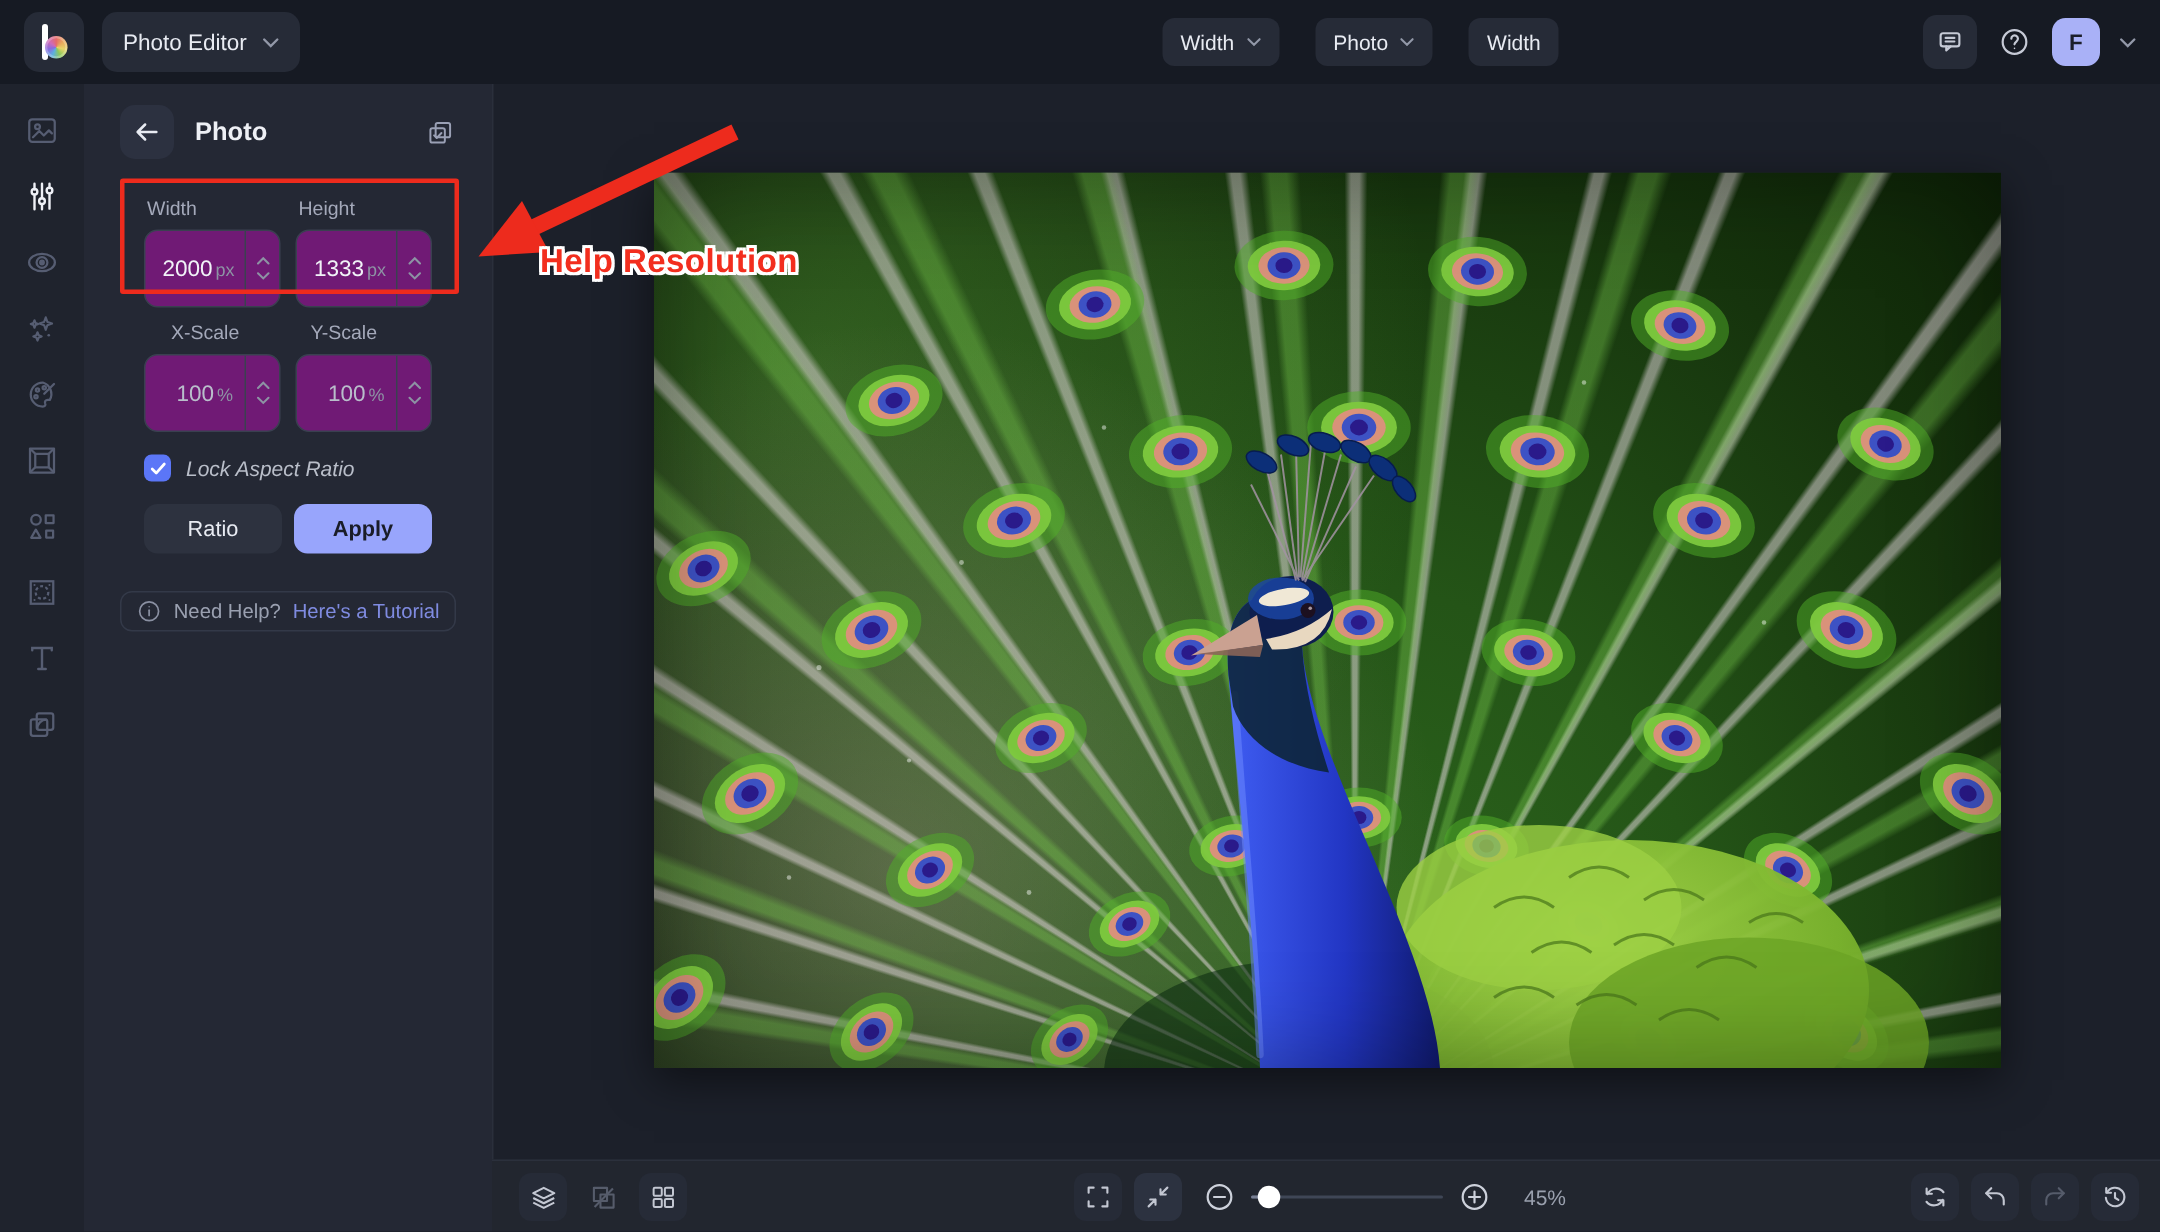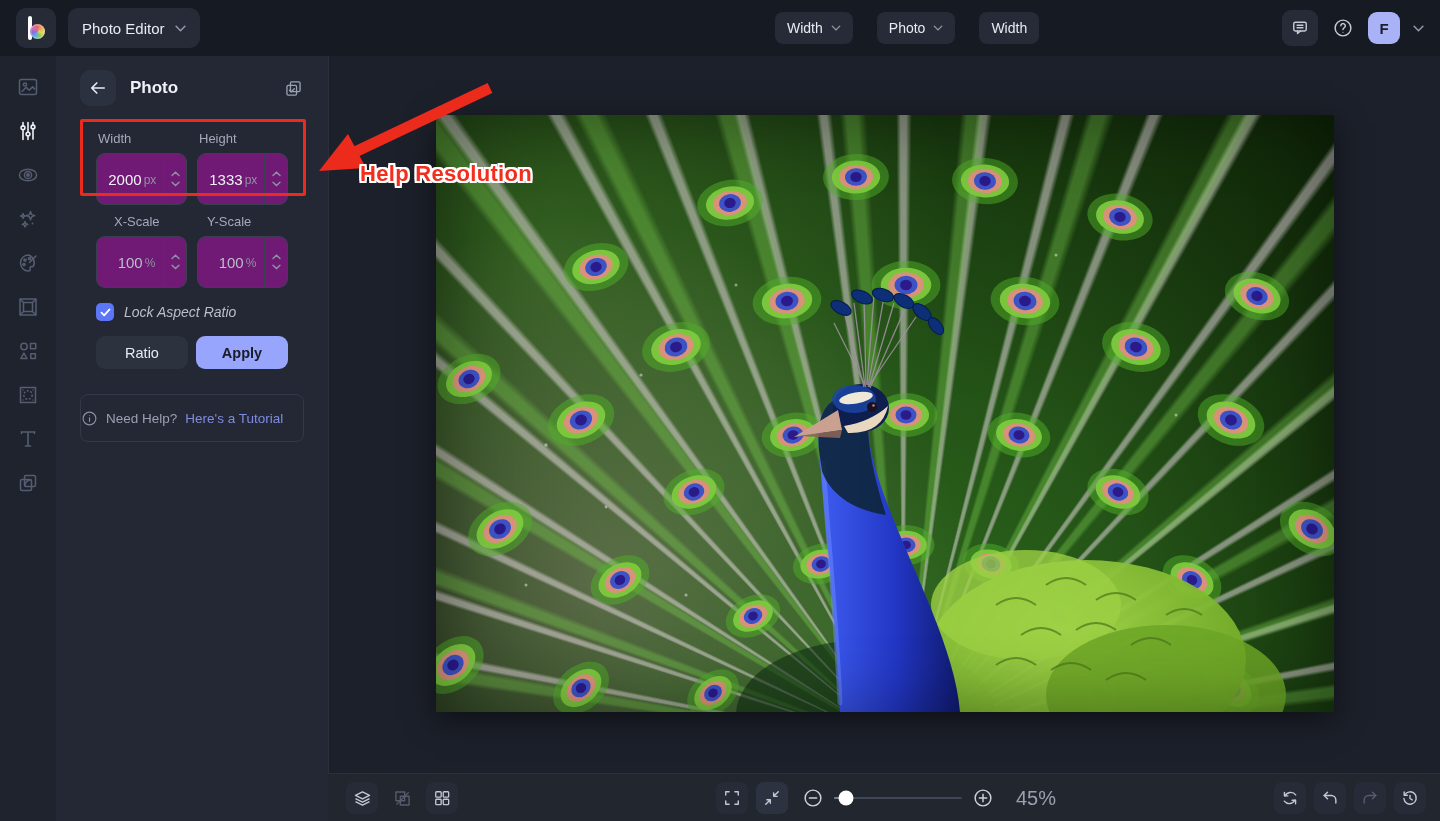--- a/index.html
+++ b/index.html
@@ -43,21 +43,21 @@
   .input.dim .val input { color:#b9becb; }
   .unit { color:#8d93a4; font-size:12px; margin-left:2px; padding-top:2px; }
   .stepper { width:23px; border-left:1px solid #3a4050; display:flex; flex-direction:column; align-items:center; justify-content:center; gap:4px; color:#8d93a4; cursor:pointer; }
   .check-row { display:flex; align-items:center; gap:10px; margin:15px 16px 0; }
   .checkbox { width:18px; height:18px; border-radius:5px; background:#5b76f7; display:flex; align-items:center; justify-content:center; cursor:pointer; flex:0 0 auto; }
   .check-label { font-size:14px; color:#b9bec9;font-style:italic; }
   .btn-row { display:flex; gap:8px; margin:15px 16px 0; }
   .btn { height:33px; border-radius:9px; border:none; font-size:14.5px; font-family:inherit; flex:1; cursor:pointer; }
   .btn.cancel { background:#2d323f; color:#e8ebf2; }
   .btn.apply { background:#98a5fc; color:#1a1d28; font-weight:bold; }
-  .help-box { margin-top:25px; display:flex; align-items:center; gap:8px; height:48px; border:1px solid #333948; border-radius:8px; padding:0 0; }
+  .help-box { margin-top:25px; display:flex; align-items:center; gap:8px; height:27px; border:1px solid #333948; border-radius:8px; padding:0 10px; }
   .help-text { font-size:13.5px; color:#9aa0b0; white-space:nowrap; }
   .help-link { font-size:13.5px; color:#7f8be0; text-decoration:none; white-space:nowrap; }
 
   
   .main { position:absolute; left:328px; top:56px; right:0; height:717px; background:#1c202a; border-left:1px solid #2a2f3b; }
   .canvas-image { position:absolute; left:107px; top:59px; width:898px; height:597px; overflow:hidden; box-shadow:0 8px 28px rgba(0,0,0,.5); }
   .img-layer { position:absolute; inset:0; }
   .img-base { background:
       radial-gradient(circle at 18% 78%, rgba(216,170,182,.30), transparent 42%),
       radial-gradient(circle at 12% 22%, rgba(120,205,80,.30), transparent 45%),
@@ -73,21 +73,21 @@
   .btn32 { width:32px; height:32px; border-radius:8px; border:none; background:#262b37; color:#c3c7d2; display:flex; align-items:center; justify-content:center; cursor:pointer; }
   .btn32.nobg { background:none; }
   .btn32.litbg { background:#2c3240; }
   .dimicon { color:#565c6b; }
   .bb-center { position:absolute; left:388px; top:8px; display:flex; align-items:center; }
   .zoom-icon { width:22px; height:32px; background:none; border:none; color:#cdd1db; display:flex; align-items:center; justify-content:center; cursor:pointer; }
   .slider { width:128px; height:32px; display:flex; align-items:center; position:relative; margin:0 10px 0 10px; cursor:pointer; }
   .slider-track { width:128px; height:2.5px; background:#3f4656; border-radius:2px; position:relative; }
   .slider-fill { position:absolute; left:0; top:0; height:100%; width:12px; background:#777e93; border-radius:2px; }
   .slider-knob { position:absolute; left:12px; top:50%; transform:translate(-50%,-50%); width:15px; height:15px; border-radius:50%; background:#fff; }
-  .zoom-label { color:#9aa0ae; font-size:20px; margin-left:22px; }
+  .zoom-label { color:#9aa0ae; font-size:14px; margin-left:22px; }
   .bb-right { position:absolute; right:14px; top:8px; display:flex; gap:8px; }
 
   
   .anno { z-index:40; pointer-events:none; }
   .anno-rect { position:absolute; left:80px; top:119px; width:226px; height:77px; border:3px solid #ed2b1d; border-radius:2px; }
   .anno-arrow { position:absolute; left:305px; top:78px; width:195px; height:105px; }
   .anno-text { position:absolute; left:360px; top:161px; font-size:22px; font-weight:bold; color:#f22e1e; letter-spacing:.3px;
     text-shadow:-2px -2px 0 #fff, 2px -2px 0 #fff, -2px 2px 0 #fff, 2px 2px 0 #fff, 0 -2px 0 #fff, 0 2px 0 #fff, -2px 0 0 #fff, 2px 0 0 #fff; }
 
   svg { display:block; }

